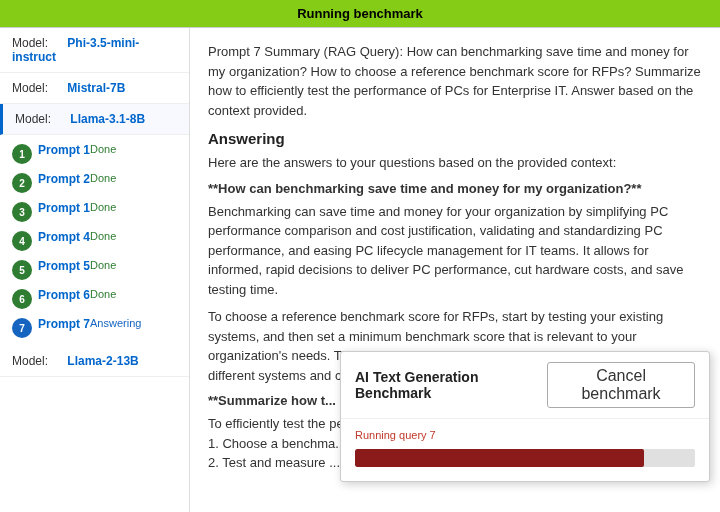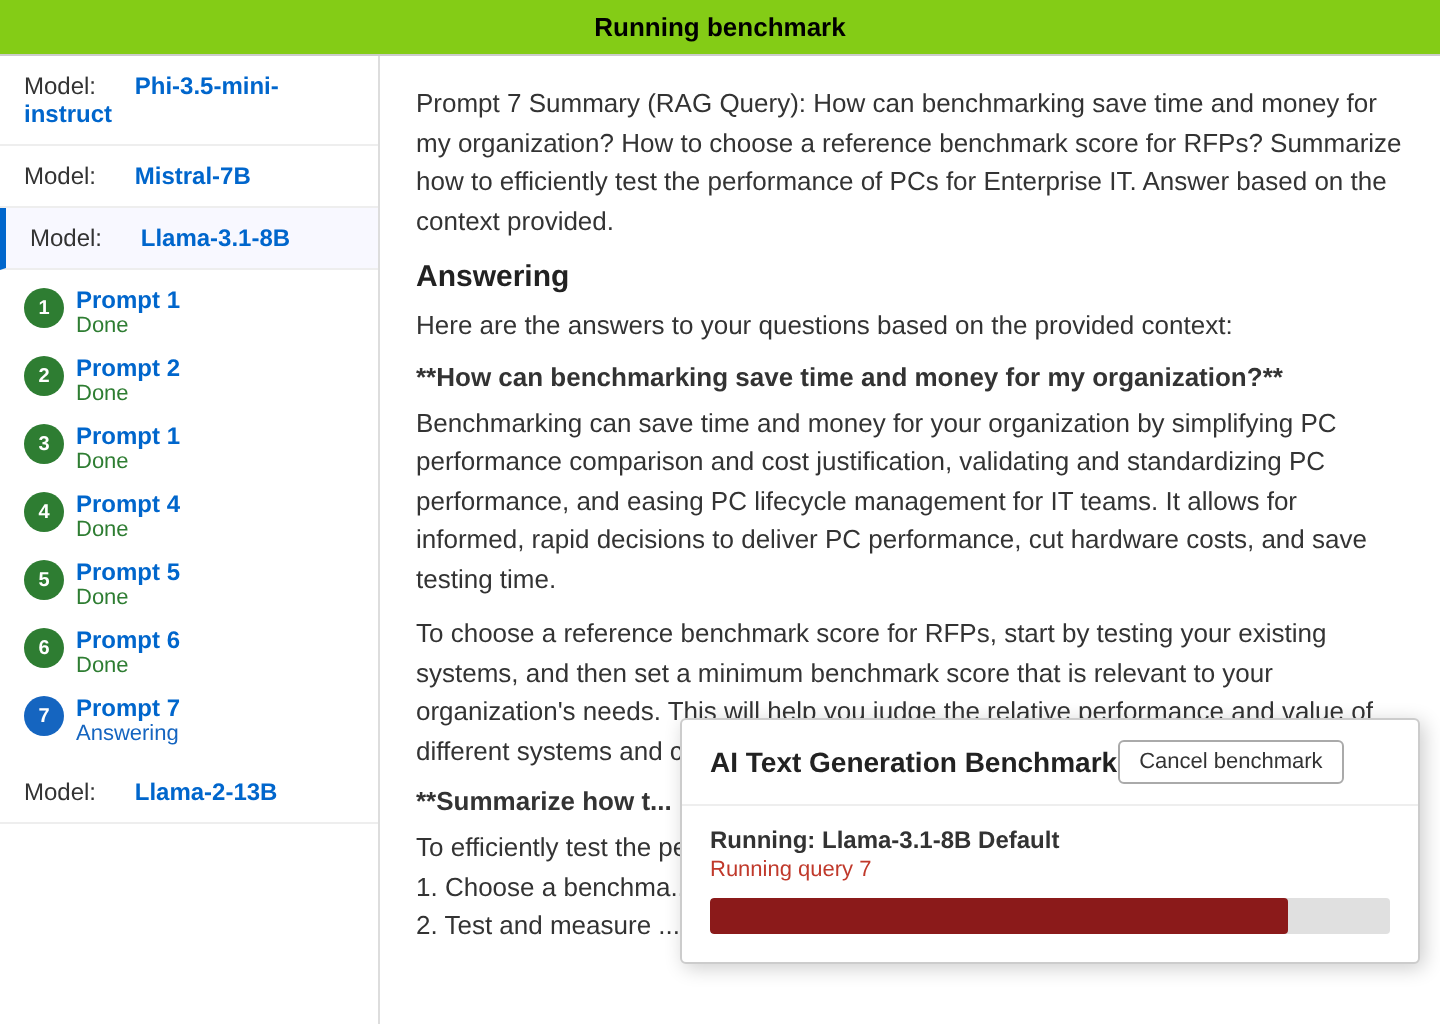--- a/index.html
+++ b/index.html
@@ -76,21 +76,20 @@
       flex-shrink: 0;
       margin-top: 1px;
     }
 
     .prompt-circle.answering {
       background: #1565c0;
     }
 
     .prompt-text-block {
       display: flex;
-      flex-direction: column;
       justify-content: center;
     }
 
     .prompt-name {
       font-size: 12px;
       color: #0066cc;
       font-weight: bold;
     }
 
     .prompt-status {
@@ -158,21 +157,21 @@
     .modal-header-title {
       font-size: 14px;
       font-weight: bold;
       color: #222;
     }
 
     .cancel-btn {
       background: white;
       border: 1px solid #aaa;
       padding: 4px 10px;
-      font-size: 11px;
+      font-size: 16px;
       cursor: pointer;
       border-radius: 3px;
       color: #333;
     }
 
     .modal-body {
       padding: 10px 14px 14px 14px;
     }
 
     .running-label {
@@ -312,24 +311,20 @@
     <span class="bold-q">**Summarize how t...</span>
 
     <p>To efficiently test the performanc...<br>1. Choose a benchma...<br>2. Test and measure ...</p>
 
     <div class="modal-overlay">
       <div class="modal-header">
         <span class="modal-header-title">AI Text Generation Benchmark</span>
         <button class="cancel-btn">Cancel benchmark</button>
       </div>
       <div class="modal-body">
-        <div class="running-label">
-          <span>Running:</span>
-          <span>Llama-3.1-8B Default</span>
-        </div>
         <div class="query-label">Running query 7</div>
         <div class="progress-bar-bg">
           <div class="progress-bar-fill" style="width: 85%"></div>
         </div>
       </div>
     </div>
 
   </div>
 </div>
 

